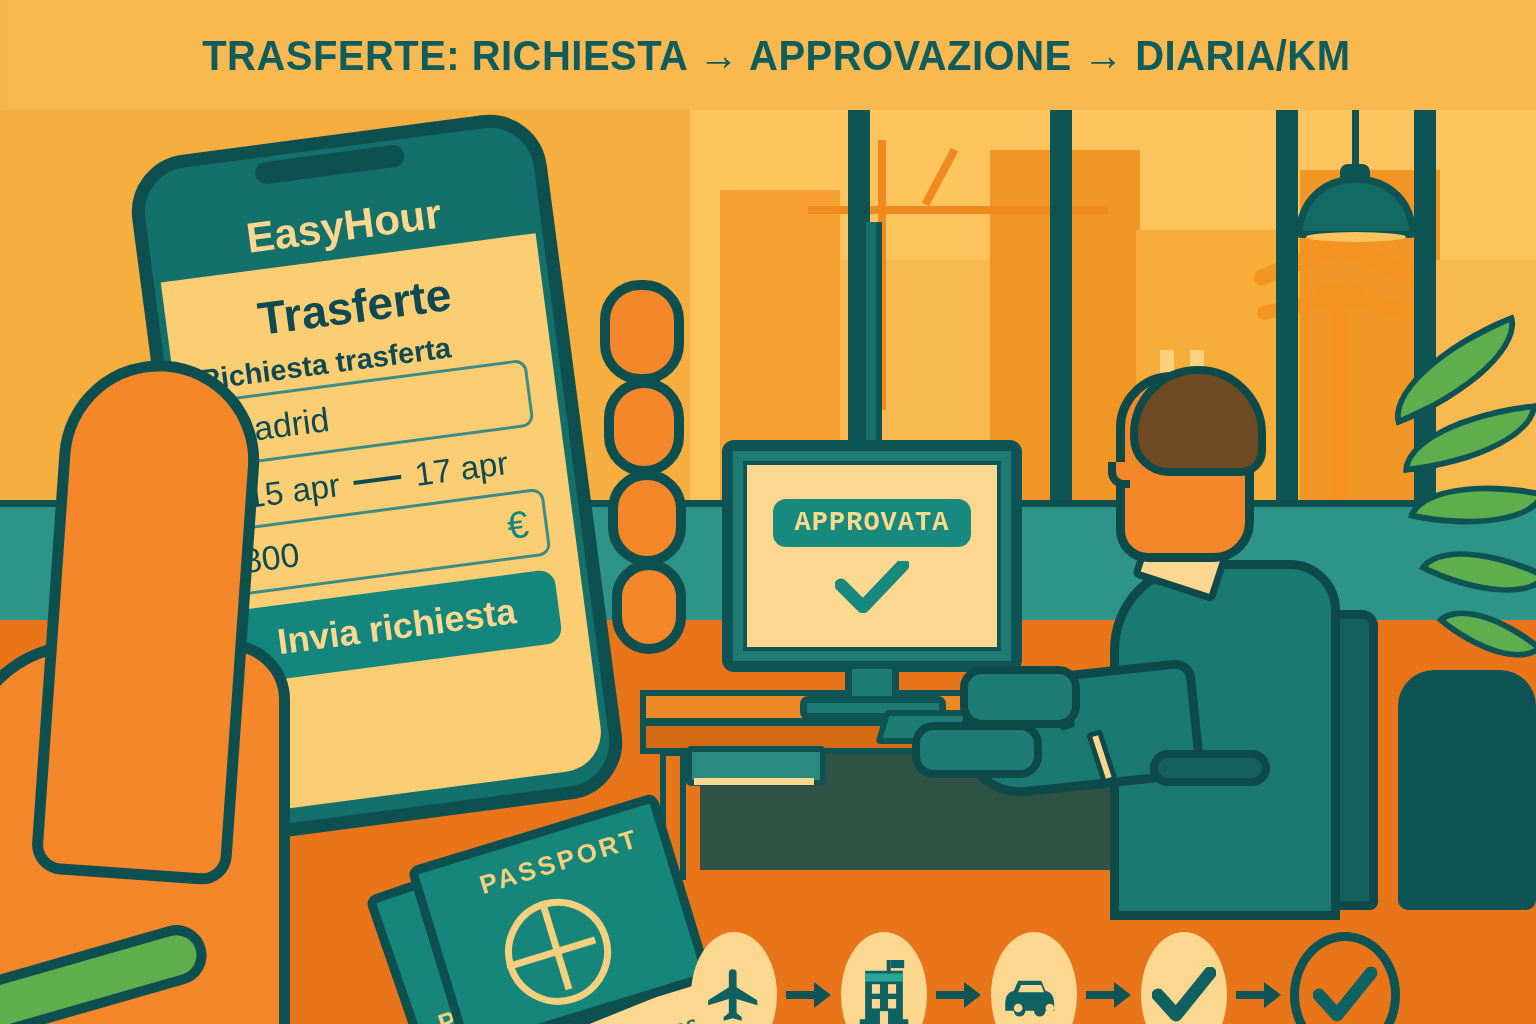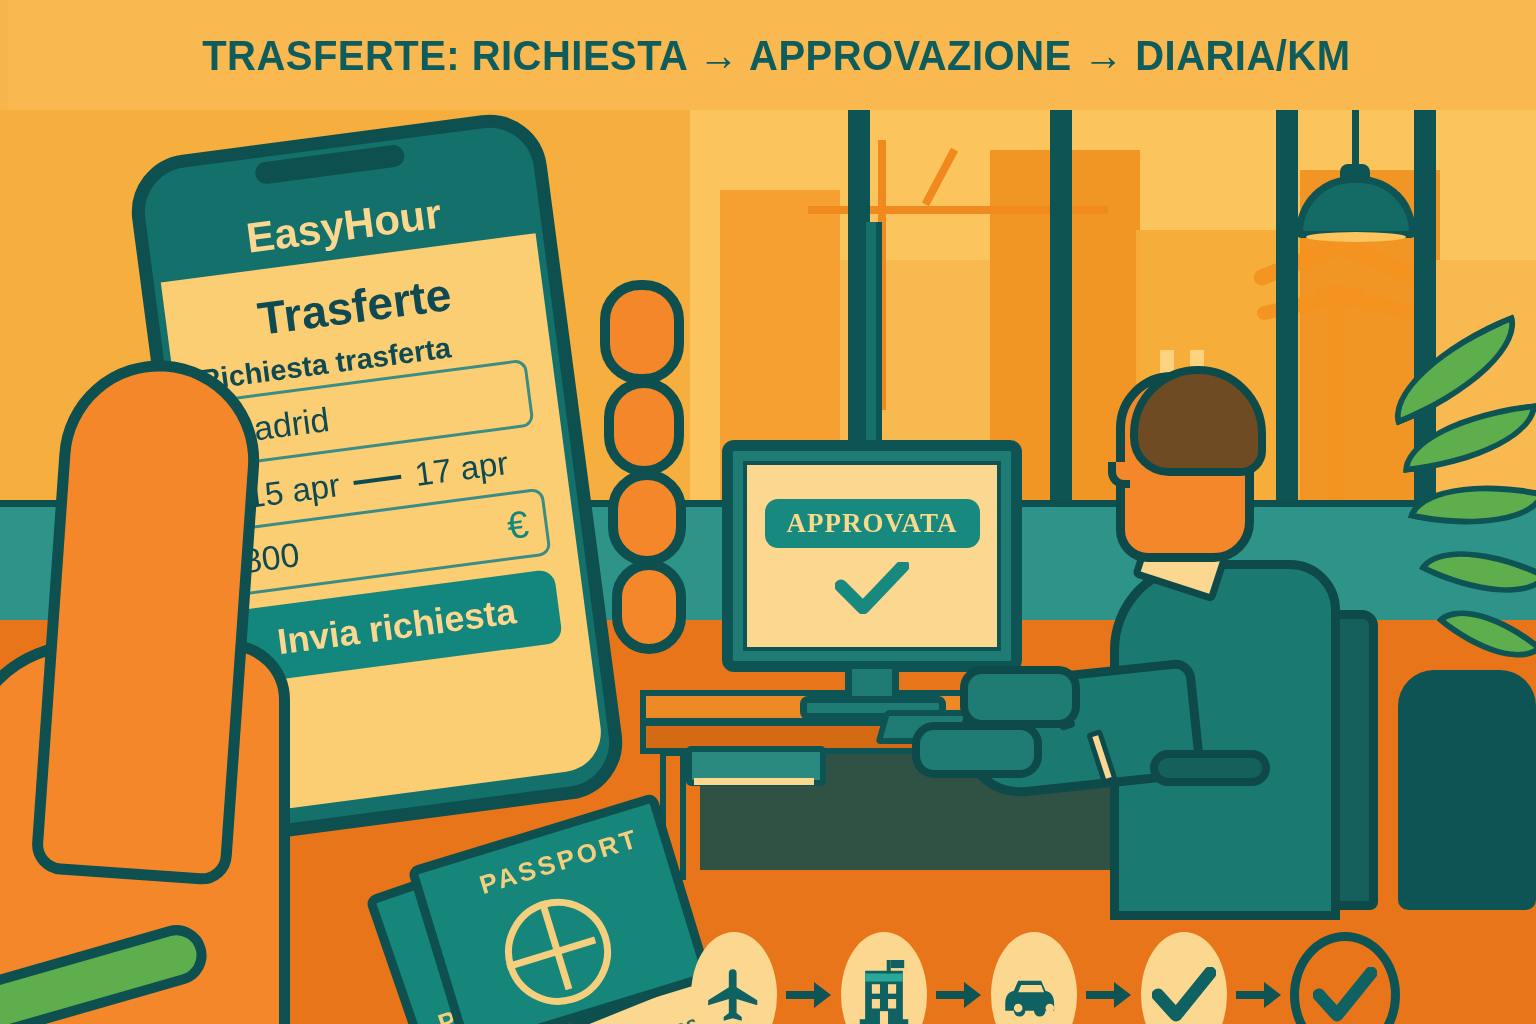--- a/index.html
+++ b/index.html
@@ -57,21 +57,21 @@
     background:#1E7C74;border:11px solid #0E5454;border-radius:12px;box-sizing:border-box;
     padding:10px;
   }
   .mon-screen{
     width:100%;height:100%;background:#FBD78F;border:4px solid #0E5454;box-sizing:border-box;
     display:flex;flex-direction:column;align-items:center;justify-content:center;gap:14px;
   }
   .approved-badge{
     background:#17897E;color:#F9D98C;border-radius:13px;
     padding:9px 22px;font-size:27px;font-weight:bold;letter-spacing:1px;
-    font-family:Liberation Serif, serif;
+    font-family:Liberation Mono, monospace;
   }
   .mon-neck{position:absolute;left:845px;top:552px;width:54px;height:42px;background:#1E7C74;border:7px solid #0E5454;box-sizing:border-box;}
   .mon-base{position:absolute;left:800px;top:586px;width:146px;height:24px;background:#1E7C74;border:7px solid #0E5454;border-radius:8px;box-sizing:border-box;}
   .mon-post{position:absolute;left:860px;top:112px;width:22px;height:222px;background:#17716B;border-left:6px solid #0E5454;border-right:6px solid #0E5454;box-sizing:border-box;}
   
   .keyboard{position:absolute;left:880px;top:600px;width:190px;height:34px;background:#1E7C74;border:6px solid #0E5454;border-radius:5px;box-sizing:border-box;transform:skewX(-16deg);}
   .book{position:absolute;left:686px;top:636px;width:140px;height:40px;background:#2A8A80;border:6px solid #0E5454;border-radius:5px;box-sizing:border-box;}
   .book-edge{position:absolute;left:694px;top:668px;width:120px;height:7px;background:#FBD78F;}
   
   .chair{position:absolute;left:1208px;top:500px;width:170px;height:300px;background:#15605C;border:9px solid #0E4A4A;border-radius:40px 16px 8px 8px;box-sizing:border-box;}

